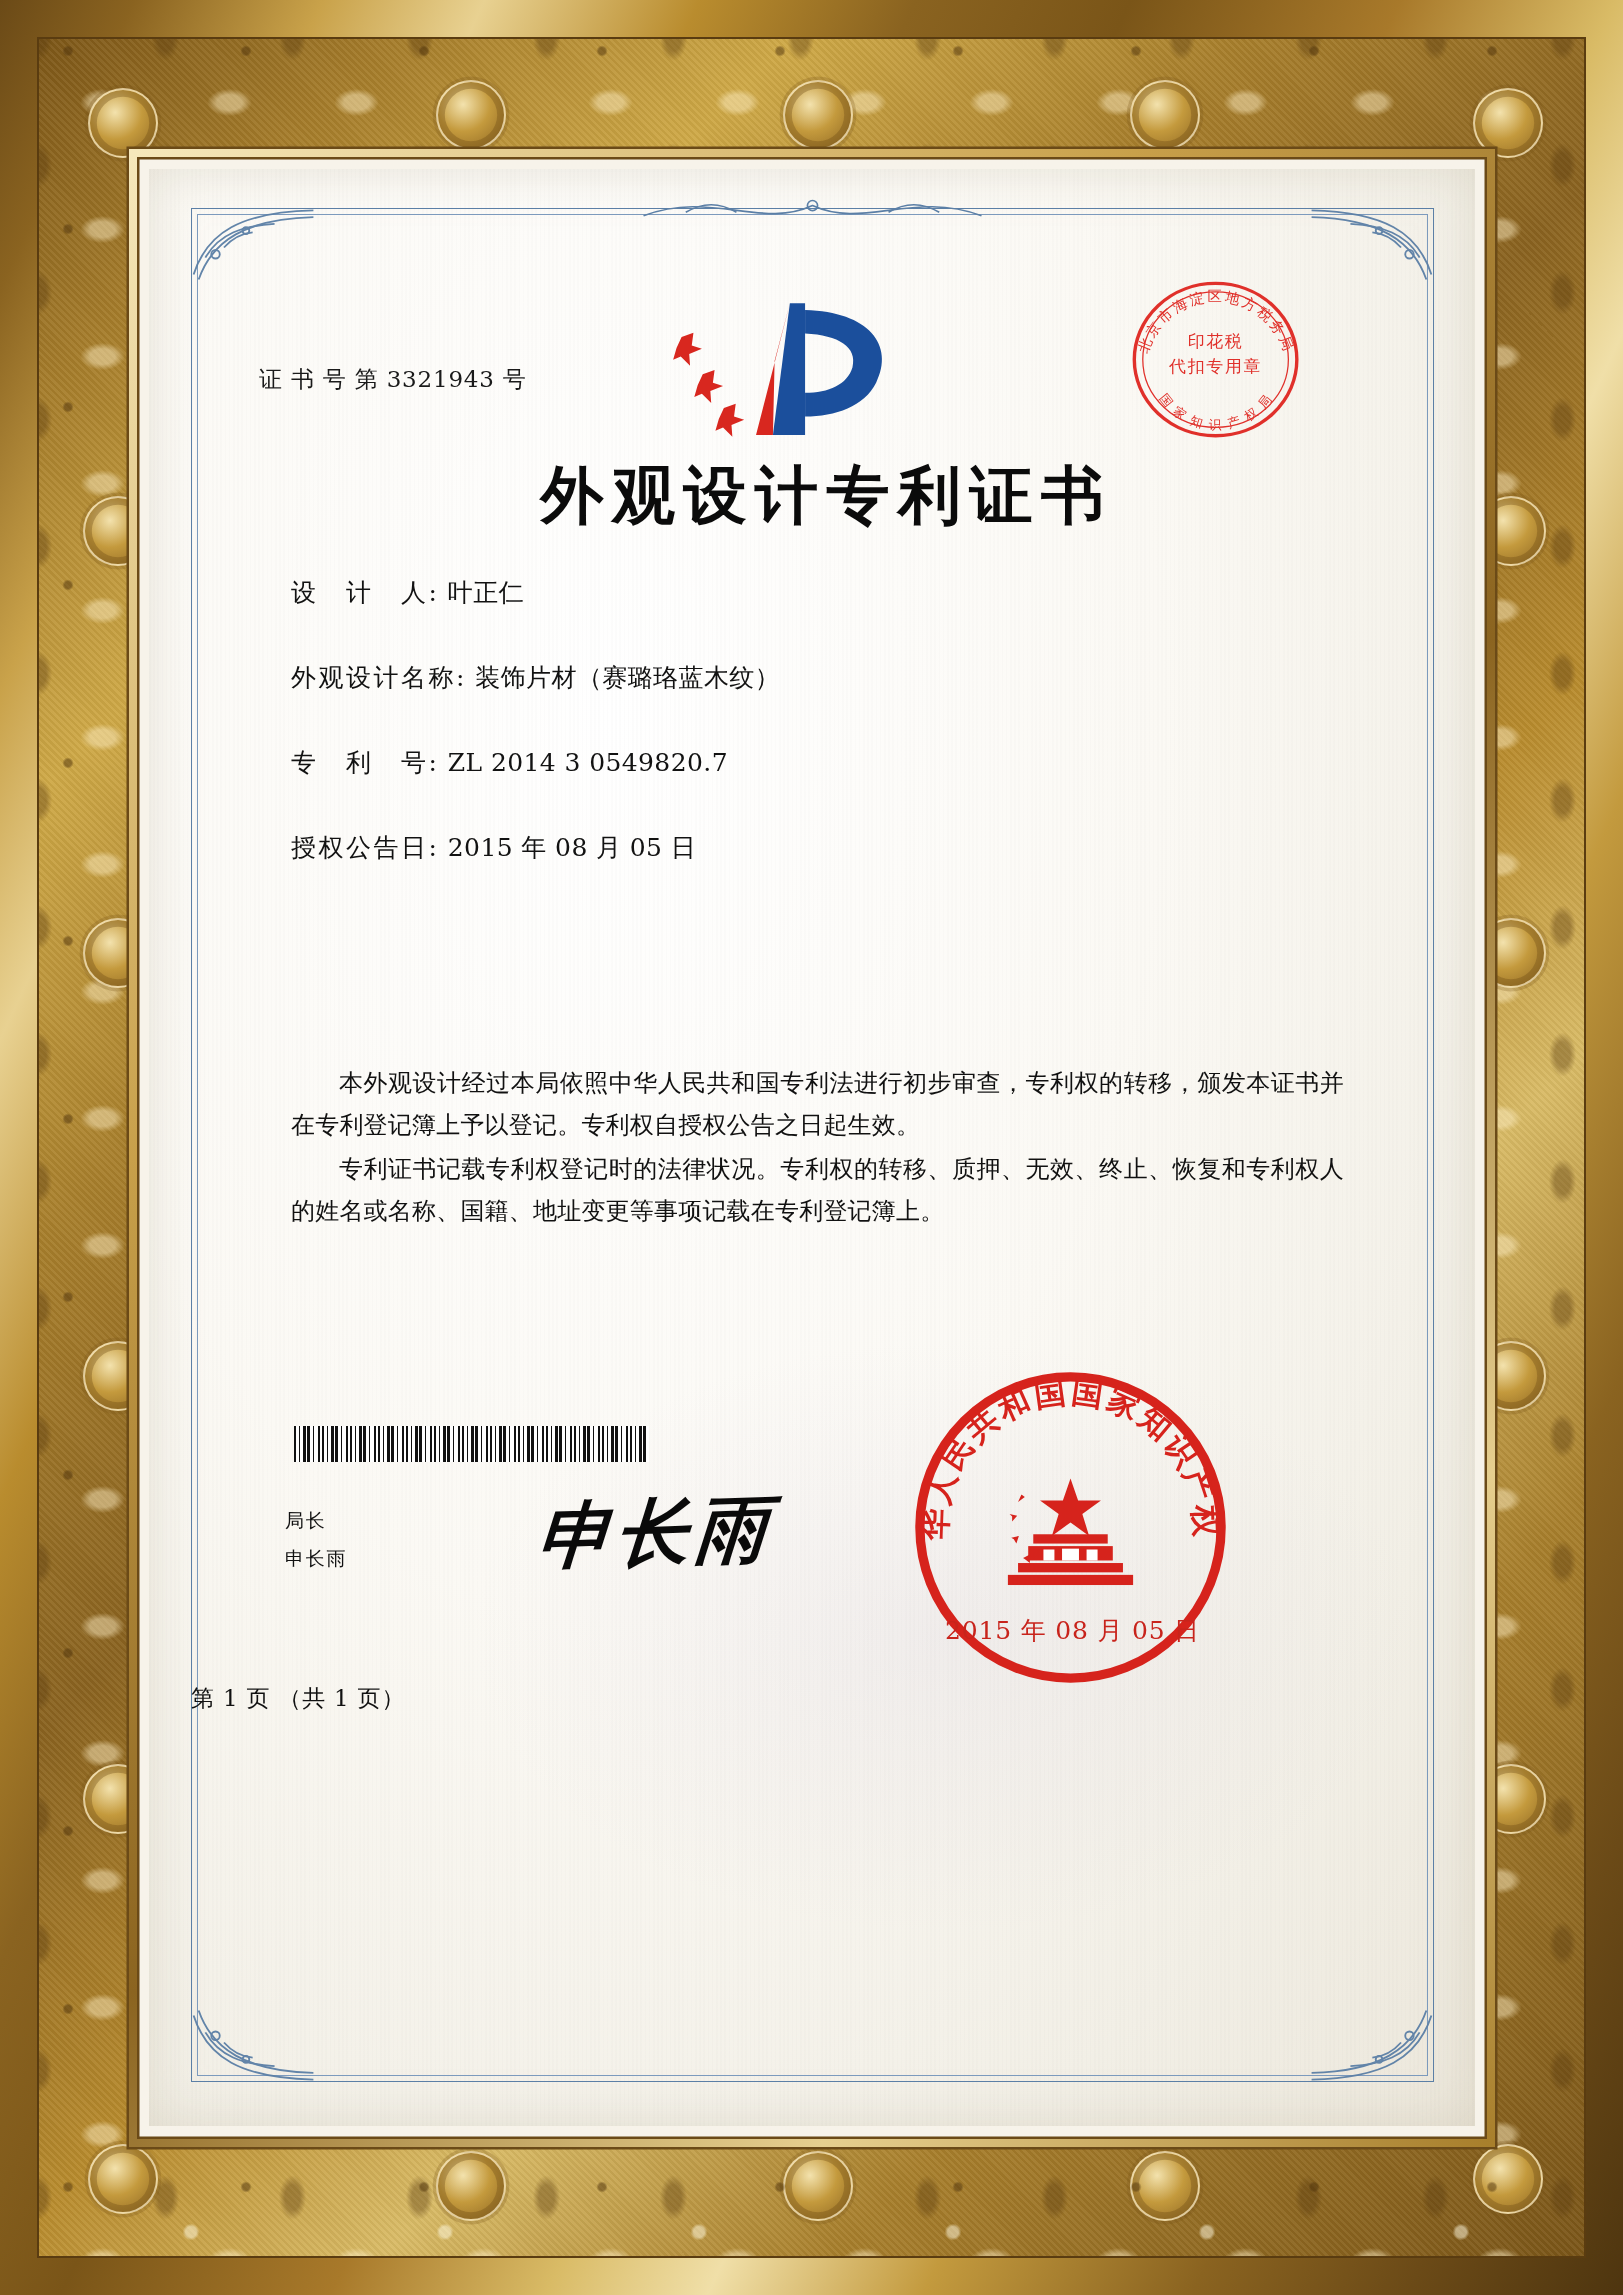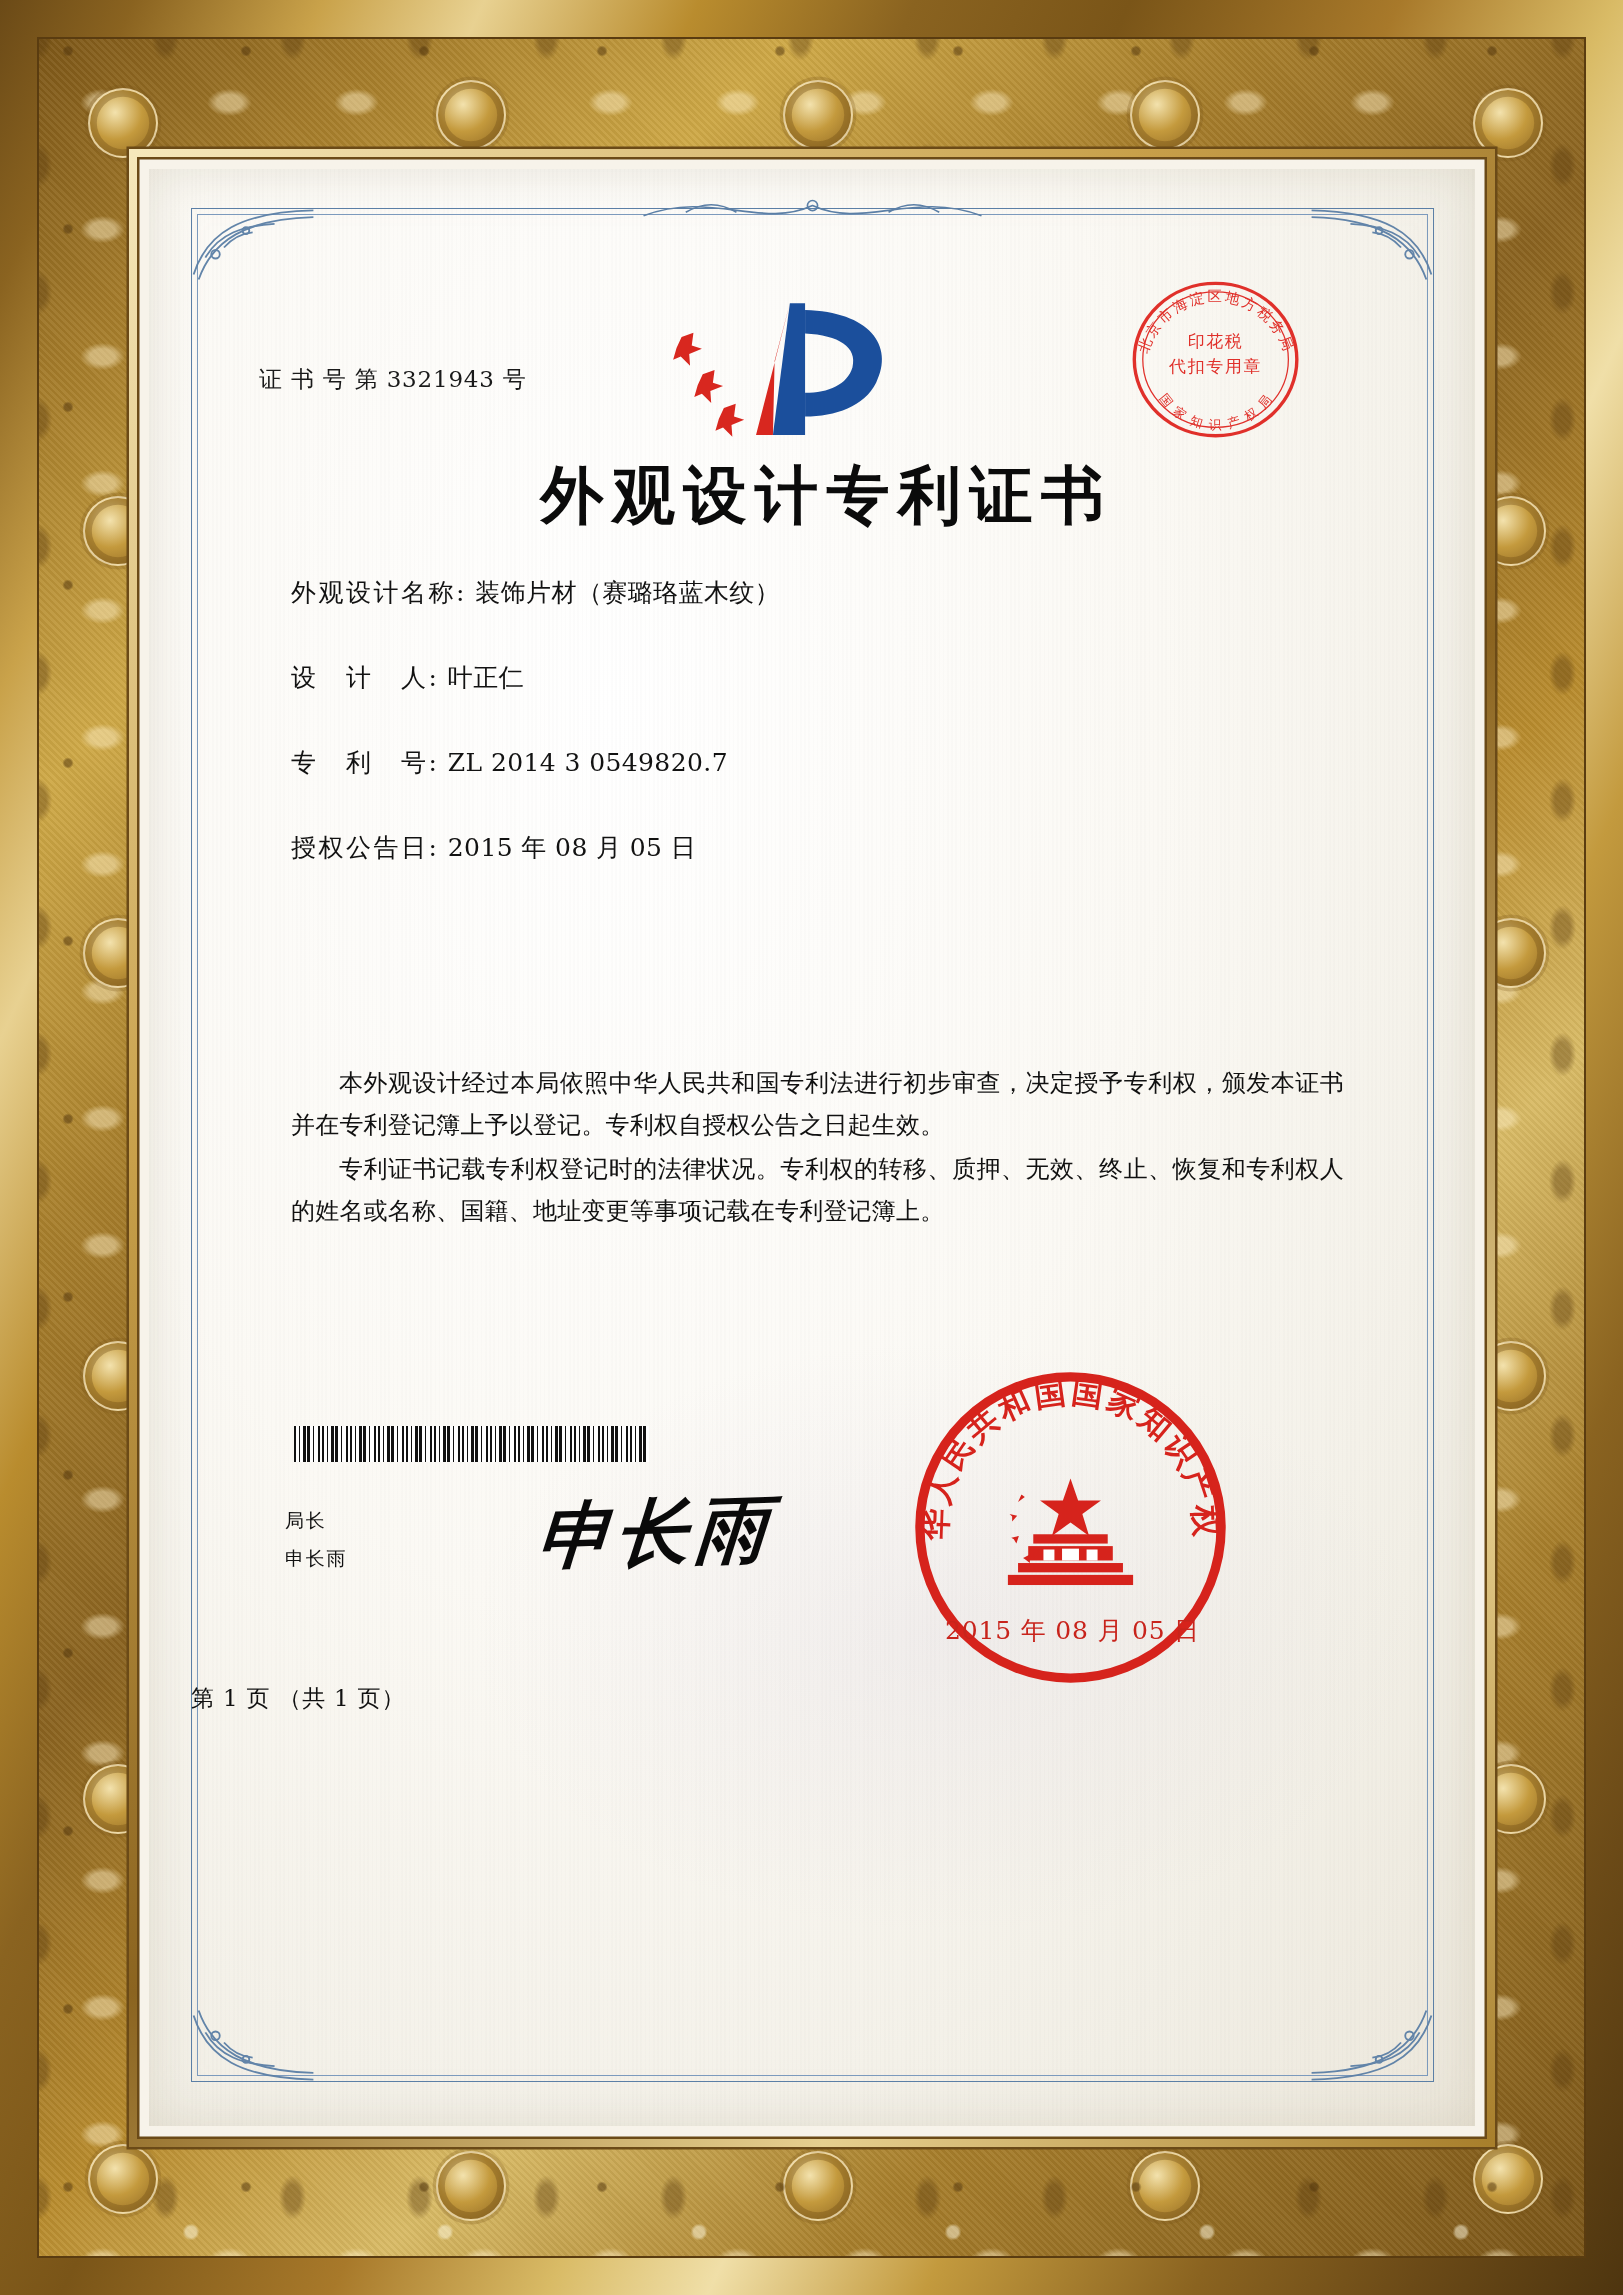--- a/index.html
+++ b/index.html
@@ -374,39 +374,39 @@
         <textPath href="#taxArcBottom" startOffset="50%" text-anchor="middle">国 家 知 识 产 权 局</textPath>
       </text>
       <text x="107" y="92" fill="#e0302a" font-size="20" font-family="DejaVu Serif, serif" text-anchor="middle" letter-spacing="2">印花税</text>
       <text x="107" y="122" fill="#e0302a" font-size="20" font-family="DejaVu Serif, serif" text-anchor="middle" letter-spacing="2">代扣专用章</text>
     </svg>
 
     <div class="title">外观设计专利证书</div>
 
     <div class="fields">
       <div class="field">
+        <span class="lbl">设　计　人:</span>
+        <span>叶正仁</span>
+      </div>
+      <div class="field">
         <span class="lbl">外观设计名称:</span>
         <span>装饰片材（赛璐珞蓝木纹）</span>
-      </div>
-      <div class="field">
-        <span class="lbl">设　计　人:</span>
-        <span>叶正仁</span>
       </div>
       <div class="field">
         <span class="lbl">专　利　号:</span>
         <span>ZL 2014 3 0549820.7</span>
       </div>
       <div class="field">
         <span class="lbl">授权公告日:</span>
         <span>2015 年 08 月 05 日</span>
       </div>
     </div>
 
     <div class="paragraphs">
-      <p>本外观设计经过本局依照中华人民共和国专利法进行初步审查，决定授予专利权，颁发本证书并在专利登记簿上予以登记。专利权自授权公告之日起生效。</p>
+      <p>本外观设计经过本局依照中华人民共和国专利法进行初步审查，专利权的转移，颁发本证书并在专利登记簿上予以登记。专利权自授权公告之日起生效。</p>
       <p>专利证书记载专利权登记时的法律状况。专利权的转移、质押、无效、终止、恢复和专利权人的姓名或名称、国籍、地址变更等事项记载在专利登记簿上。</p>
     </div>
 
     <div class="barcode"></div>
 
     <div class="sign-label">
       <div>局长</div>
       <div>申长雨</div>
     </div>
 

